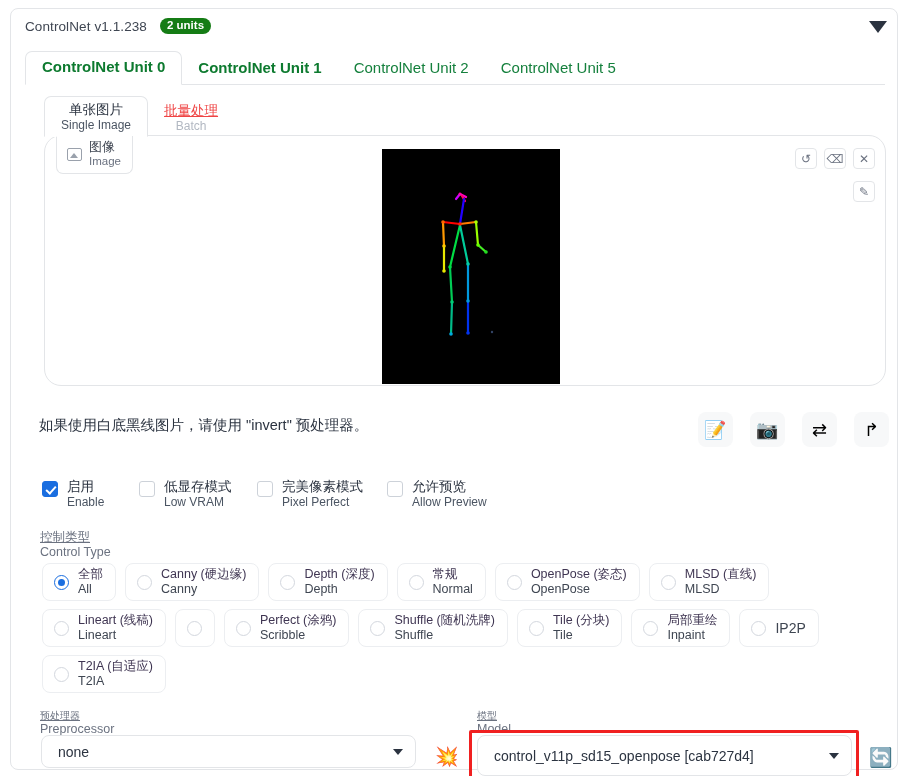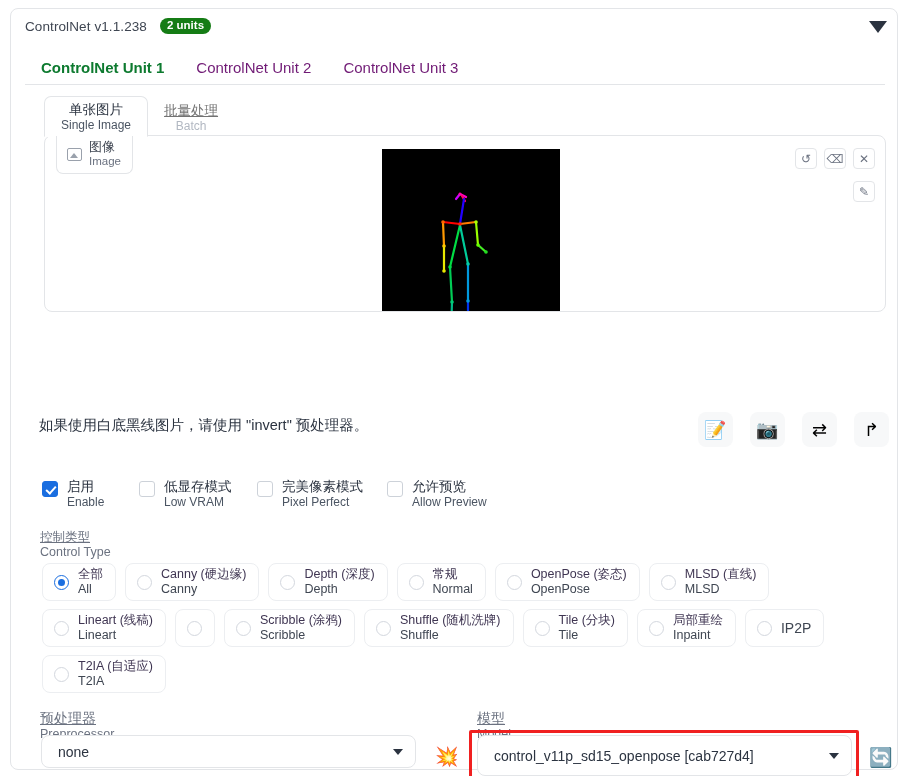--- a/index.html
+++ b/index.html
@@ -62,21 +62,21 @@
     position: absolute;
     left: 14px; top: 42px;
     width: 860px; height: 34px;
     display: flex;
     align-items: flex-end;
     border-bottom: 1px solid #e3e5e8;
   }
   .unit-tab {
     font-size: 15px;
     padding: 6px 16px 9px 16px;
-    color: #701a75;
+    color: #15803d;
     cursor: pointer;
     position: relative;
     top: 1px;
     white-space: nowrap;
   }
   .unit-tab.inactive-bold {
     color: #0d7a2f;
     font-weight: bold;
   }
   .unit-tab.active {
@@ -109,30 +109,30 @@
   .sub-tab.active {
     border: 1px solid #e3e5e8;
     border-bottom: 1px solid #fff;
     border-radius: 7px 7px 0 0;
     background: #fff;
     z-index: 2;
     margin-top: 13px;
   }
   .sub-tab.active .cn { color: #2b3340; }
   .sub-tab.active .en { color: #4b5563; }
-  .sub-tab.idle .cn { color: #737373; text-decoration: underline; }
+  .sub-tab.idle .cn { color: #ef4444; text-decoration: underline; }
   .sub-tab.idle .en { color: #b2b8c2; }
 
   
   .image-panel {
     position: absolute;
     left: 33px; top: 126px;
-    width: 842px; height: 177px;
+    width: 842px; height: 251px;
     border: 1px solid #e3e5e8;
-    border-radius: 8px;
+    border-radius: 17px;
     background: #fff;
     overflow: hidden;
   }
   .image-chip {
     position: absolute;
     left: 11px; top: -1px;
     display: flex; align-items: center; gap: 7px;
     border: 1px solid #e3e5e8;
     border-top: none;
     border-radius: 0 0 7px 7px;
@@ -301,21 +301,21 @@
   .radio-card .labels { line-height: 1.18; white-space: nowrap; }
   .radio-card .cn { display: block; font-size: 12.5px; color: #3f3552; }
   .radio-card .en { display: block; font-size: 12.5px; color: #3f4652; }
   .radio-card.single .cn { font-size: 14px; color: #3f4652; }
 
   
   .field-label {
     position: absolute;
     line-height: 1.2;
   }
-  .field-label .cn { display: block; font-size: 14px; color: #6b7280; text-decoration: underline; }
+  .field-label .cn { display: block; font-size: 10px; color: #6b7280; text-decoration: underline; }
   .field-label .en { display: block; font-size: 12.5px; color: #6b7280; }
   #pp-label { left: 29px; top: 701px; }
   #model-label { left: 466px; top: 701px; }
 
   .dropdown {
     position: absolute;
     border: 1px solid #e3e5e8;
     border-radius: 8px;
     background: #fff;
     display: flex; align-items: center;
@@ -366,23 +366,24 @@
 
   <div class="accordion">
 
     <div class="accordion-header">
       <span class="acc-title">ControlNet v1.1.238</span>
       <span class="units-badge">2 units</span>
     </div>
     <div class="collapse-arrow"></div>
 
     <div class="unit-tabs">
+      <div class="unit-tab active">ControlNet Unit 0</div>
       <div class="unit-tab inactive-bold">ControlNet Unit 1</div>
       <div class="unit-tab">ControlNet Unit 2</div>
-      <div class="unit-tab">ControlNet Unit 3</div>
+      <div class="unit-tab">ControlNet Unit 5</div>
     </div>
 
     <div class="sub-tabs">
       <div class="sub-tab active">
         <span class="cn">单张图片</span>
         <span class="en">Single Image</span>
       </div>
       <div class="sub-tab idle">
         <span class="cn">批量处理</span>
         <span class="en">Batch</span>
@@ -551,21 +552,21 @@
             <span class="cn">Lineart (线稿)</span>
             <span class="en">Lineart</span>
           </span>
       </div>
       <div class="radio-card">
         <span class="radio-dot"></span>
       </div>
       <div class="radio-card">
         <span class="radio-dot"></span>
         <span class="labels">
-            <span class="cn">Scribble (涂鸦)</span>
+            <span class="cn">Perfect (涂鸦)</span>
             <span class="en">Scribble</span>
           </span>
       </div>
       <div class="radio-card">
         <span class="radio-dot"></span>
         <span class="labels">
             <span class="cn">Shuffle (随机洗牌)</span>
             <span class="en">Shuffle</span>
           </span>
       </div>

